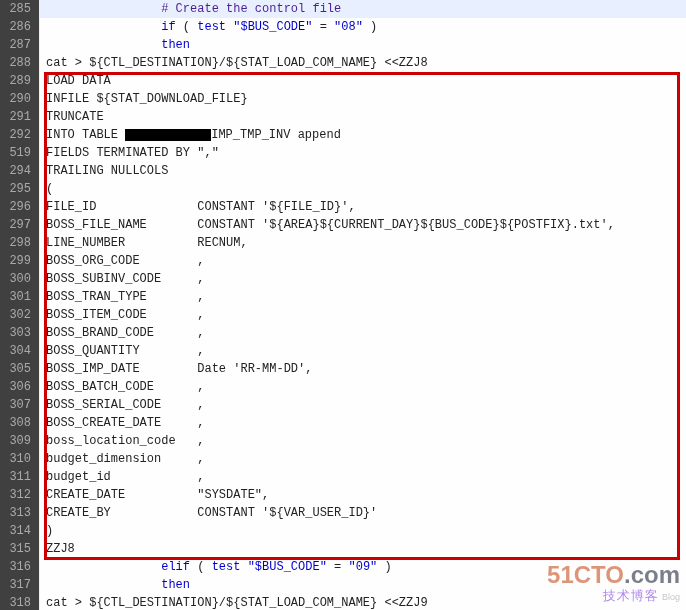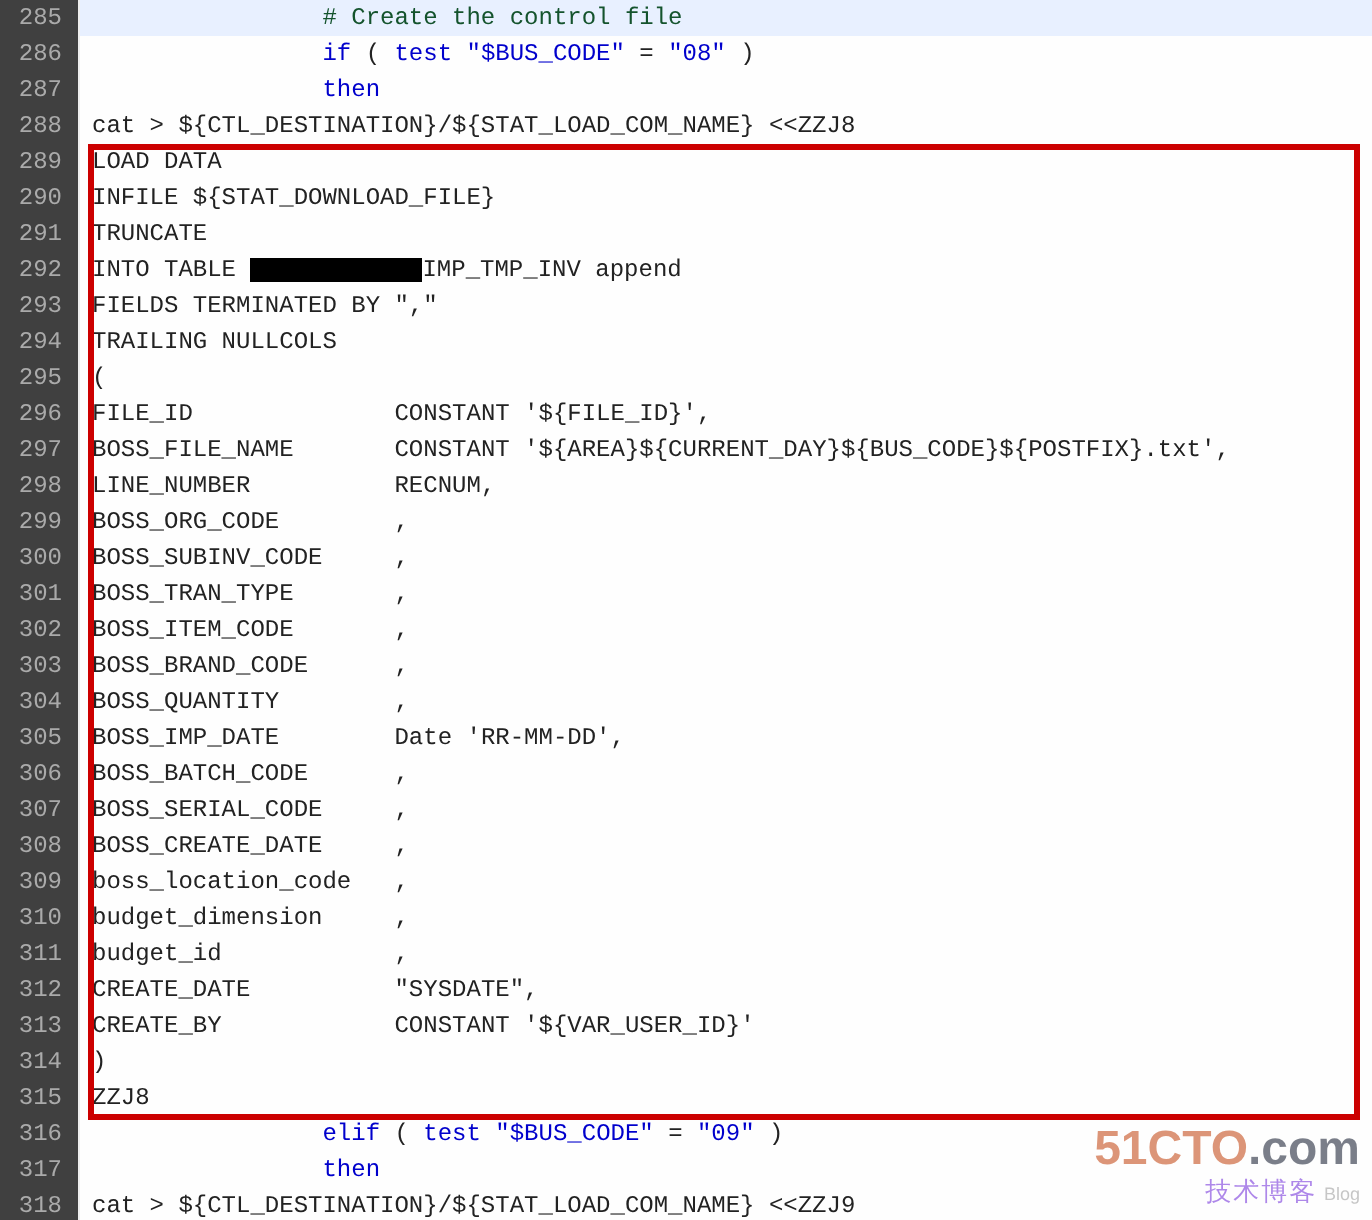--- a/index.html
+++ b/index.html
@@ -28,21 +28,21 @@
     background: #404040;
     border-right: 1px solid #eee;
     flex: 0 0 40px;
     user-select: none;
   }
   .ln285 { background: #e8f0ff; }
   .ln285 .gutter { background: #404040; }
   .code { padding-left: 6px; color: #222; }
   .kw { color: #0000cc; }
   .str { color: #0000cc; }
-  .comment { color: #14532d; }
+  .comment { color: #4c1d95; }
   .redacted {
     display: inline-block;
     width: 86px;
     height: 12px;
     background: #000;
     vertical-align: middle;
   }
   .red-box {
     position: absolute;
     left: 44px;
@@ -79,21 +79,21 @@
 
 <div class="code-container" id="container">
     <div class="code-line ln285"><div class="gutter">285</div><div class="code">                <span class="comment"># Create the control file</span></div></div>
     <div class="code-line"><div class="gutter">286</div><div class="code">                <span class="kw">if</span><span> ( </span><span class="kw">test</span><span> </span><span class="str">"$BUS_CODE"</span><span> = </span><span class="str">"08"</span><span> )</span></div></div>
     <div class="code-line"><div class="gutter">287</div><div class="code">                <span class="kw">then</span></div></div>
     <div class="code-line"><div class="gutter">288</div><div class="code"><span>cat &gt; ${CTL_DESTINATION}/${STAT_LOAD_COM_NAME} &lt;&lt;ZZJ8</span></div></div>
     <div class="code-line"><div class="gutter">289</div><div class="code"><span>LOAD DATA</span></div></div>
     <div class="code-line"><div class="gutter">290</div><div class="code"><span>INFILE ${STAT_DOWNLOAD_FILE}</span></div></div>
     <div class="code-line"><div class="gutter">291</div><div class="code"><span>TRUNCATE</span></div></div>
     <div class="code-line"><div class="gutter">292</div><div class="code"><span>INTO TABLE </span><span class="redacted"></span><span>IMP_TMP_INV append</span></div></div>
-    <div class="code-line"><div class="gutter">293</div><div class="code"><span>FIELDS TERMINATED BY ","</span></div></div>
+    <div class="code-line"><div class="gutter">519</div><div class="code"><span>FIELDS TERMINATED BY ","</span></div></div>
     <div class="code-line"><div class="gutter">294</div><div class="code"><span>TRAILING NULLCOLS</span></div></div>
     <div class="code-line"><div class="gutter">295</div><div class="code"><span>(</span></div></div>
     <div class="code-line"><div class="gutter">296</div><div class="code"><span>FILE_ID              </span><span>CONSTANT '${FILE_ID}',</span></div></div>
     <div class="code-line"><div class="gutter">297</div><div class="code"><span>BOSS_FILE_NAME       </span><span>CONSTANT '${AREA}${CURRENT_DAY}${BUS_CODE}${POSTFIX}.txt',</span></div></div>
     <div class="code-line"><div class="gutter">298</div><div class="code"><span>LINE_NUMBER          </span><span>RECNUM,</span></div></div>
     <div class="code-line"><div class="gutter">299</div><div class="code"><span>BOSS_ORG_CODE        </span><span>,</span></div></div>
     <div class="code-line"><div class="gutter">300</div><div class="code"><span>BOSS_SUBINV_CODE     </span><span>,</span></div></div>
     <div class="code-line"><div class="gutter">301</div><div class="code"><span>BOSS_TRAN_TYPE       </span><span>,</span></div></div>
     <div class="code-line"><div class="gutter">302</div><div class="code"><span>BOSS_ITEM_CODE       </span><span>,</span></div></div>
     <div class="code-line"><div class="gutter">303</div><div class="code"><span>BOSS_BRAND_CODE      </span><span>,</span></div></div>

